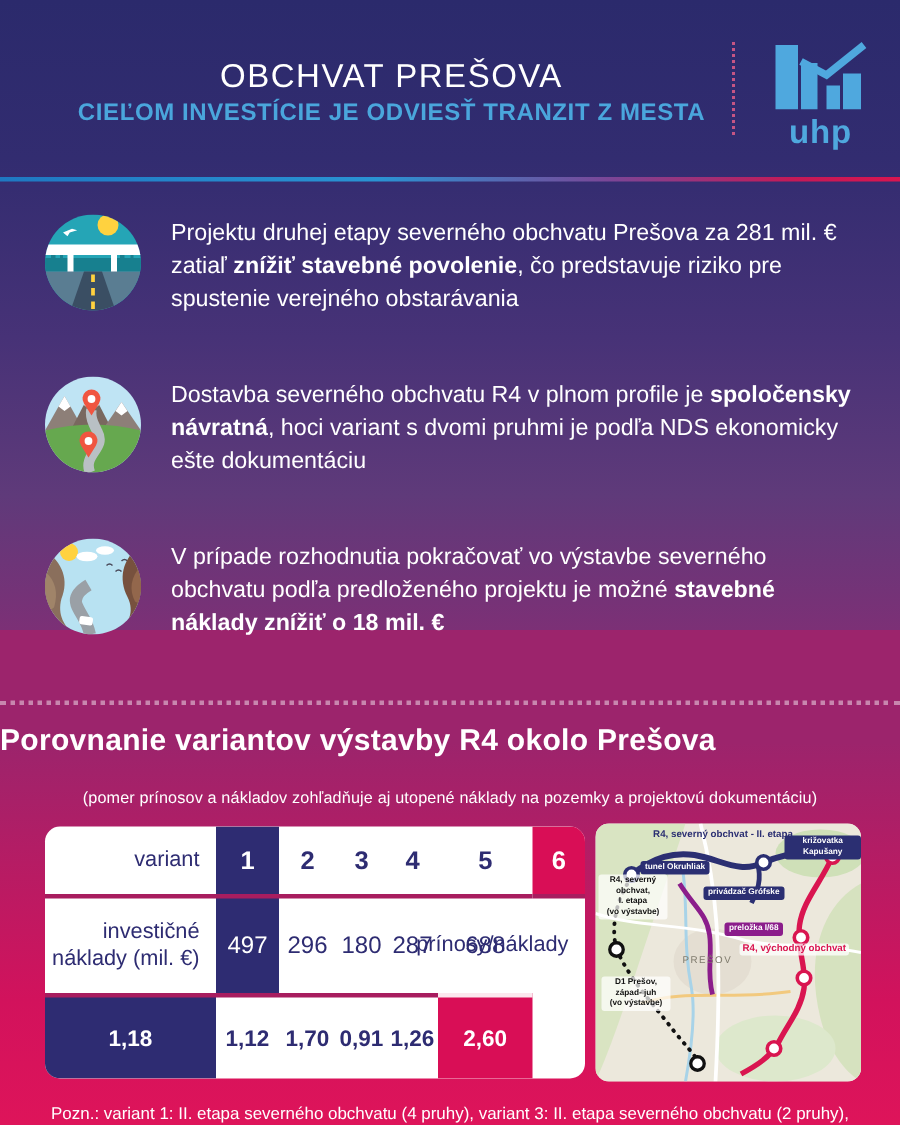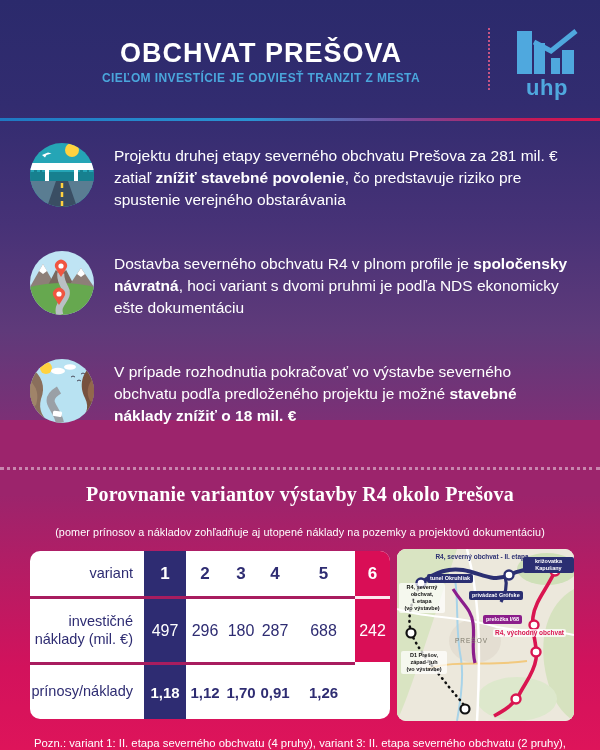--- a/index.html
+++ b/index.html
@@ -4,36 +4,36 @@
 <style>
   html,body{margin:0;padding:0;background:#222;}
   .poster{
     position:relative;width:600px;height:750px;overflow:hidden;
     font-family:"Liberation Sans",sans-serif;color:#fff;
     background:linear-gradient(180deg,#2b2a6c 0%,#322c70 14%,#473277 30%,#5f3a7a 44%,#7c3076 56%,#9c246c 0,#9c246c 66%,#b91b63 78%,#d2125c 89%,#de145a 100%);
   }
   
   .header{display:flex;align-items:center;height:118px;padding:0 10px 0 40px;box-sizing:border-box;}
   .header-text{flex:1;text-align:center;padding-top:6px;}
-  .title{font-size:27px;font-weight:bold;letter-spacing:1px;line-height:1.05;}
-  .subtitle{font-size:12px;font-weight:bold;color:#4aa6dc;letter-spacing:.4px;margin-top:4px;}
+  .title{font-size:22px;font-weight:normal;letter-spacing:1px;line-height:1.05;}
+  .subtitle{font-size:16px;font-weight:bold;color:#4aa6dc;letter-spacing:.4px;margin-top:4px;}
   .logo-sep{border-left:2px dotted #c65584;height:62px;margin:0 14px 0 6px;}
   .logo{width:86px;display:flex;flex-direction:column;align-items:center;padding-top:4px;}
   .logo-text{color:#4fa8de;font-size:22px;font-weight:bold;line-height:.8;margin-top:1px;letter-spacing:.5px;}
   .header-line{height:3px;background:linear-gradient(90deg,#1f78c2 0%,#2a93d3 42%,#7c4596 68%,#c41a57 88%,#d91550 100%);}
   
   .bullets{padding:22px 32px 0 30px;}
   .bullet{display:flex;align-items:flex-start;margin-bottom:40px;}
   .bullet-icon{width:64px;height:64px;flex:0 0 64px;margin-right:20px;}
   .bullet-text{font-size:15.5px;line-height:1.42;padding-top:2px;max-width:455px;}
   .bullet-text b{font-weight:bold;}
   
   .dotted-divider{border-top:3px dotted rgba(255,255,255,.45);margin:0;}
   
-  .section-title{text-align:center;font-size:20px;font-weight:bold;margin-top:13px;letter-spacing:.2px;font-family:Liberation Serif, serif;}
+  .section-title{font-size:20px;font-weight:bold;margin-top:13px;letter-spacing:.2px;}
   .section-subtitle{text-align:center;font-size:10.8px;margin-top:20px;letter-spacing:.1px;}
   .cards{display:flex;margin:13px 28px 0 30px;gap:7px;}
   
   .table-card{
     width:360px;height:168px;background:#fff;border-radius:10px;overflow:hidden;flex:0 0 360px;
     display:grid;grid-template-columns:114px 42px 38px 34px 34px 63px 35px;grid-template-rows:45px 66px 57px;
     color:#2e2c72;
   }
   .cell{display:flex;align-items:center;justify-content:center;}
   .cell.lbl{justify-content:flex-end;text-align:right;padding-right:11px;font-size:14.5px;line-height:1.2;}
@@ -195,28 +195,28 @@
       <div class="cell r1 v-num">4</div>
       <div class="cell r1 v-num">5</div>
       <div class="cell col6 r1 v-num">6</div>
 
       <div class="cell lbl r2">investičné náklady (mil. €)</div>
       <div class="cell col1 r2 inv-num">497</div>
       <div class="cell r2 inv-num">296</div>
       <div class="cell r2 inv-num">180</div>
       <div class="cell r2 inv-num">287</div>
       <div class="cell r2 inv-num">688</div>
-      <div class="cell col6 r2 inv-num">242</div>
 
       <div class="cell lbl r3">prínosy/náklady</div>
       <div class="cell col1 r3 ratio-num">1,18</div>
       <div class="cell r3 ratio-num">1,12</div>
       <div class="cell r3 ratio-num">1,70</div>
       <div class="cell r3 ratio-num">0,91</div>
       <div class="cell r3 ratio-num">1,26</div>
+      <div class="cell col6 r3 ratio-num">2,60</div>
     </div>
 
     <div class="map-card">
       <svg width="177" height="172" viewBox="0 0 177 172">
         <rect width="177" height="172" fill="#ece8dc"></rect>
         <path d="M0 0 H60 C 50 30 40 60 30 90 C 20 120 10 150 0 172 Z" fill="#d9e4c2"></path>
         <path d="M177 40 C 150 55 140 90 150 130 C 155 150 165 165 177 172 Z" fill="#d6e2bf"></path>
         <ellipse cx="150" cy="20" rx="30" ry="16" fill="#cfe0b8"></ellipse>
         <ellipse cx="120" cy="150" rx="40" ry="22" fill="#dde8cc"></ellipse>
         <ellipse cx="78" cy="92" rx="26" ry="22" fill="#e4ded2"></ellipse>

